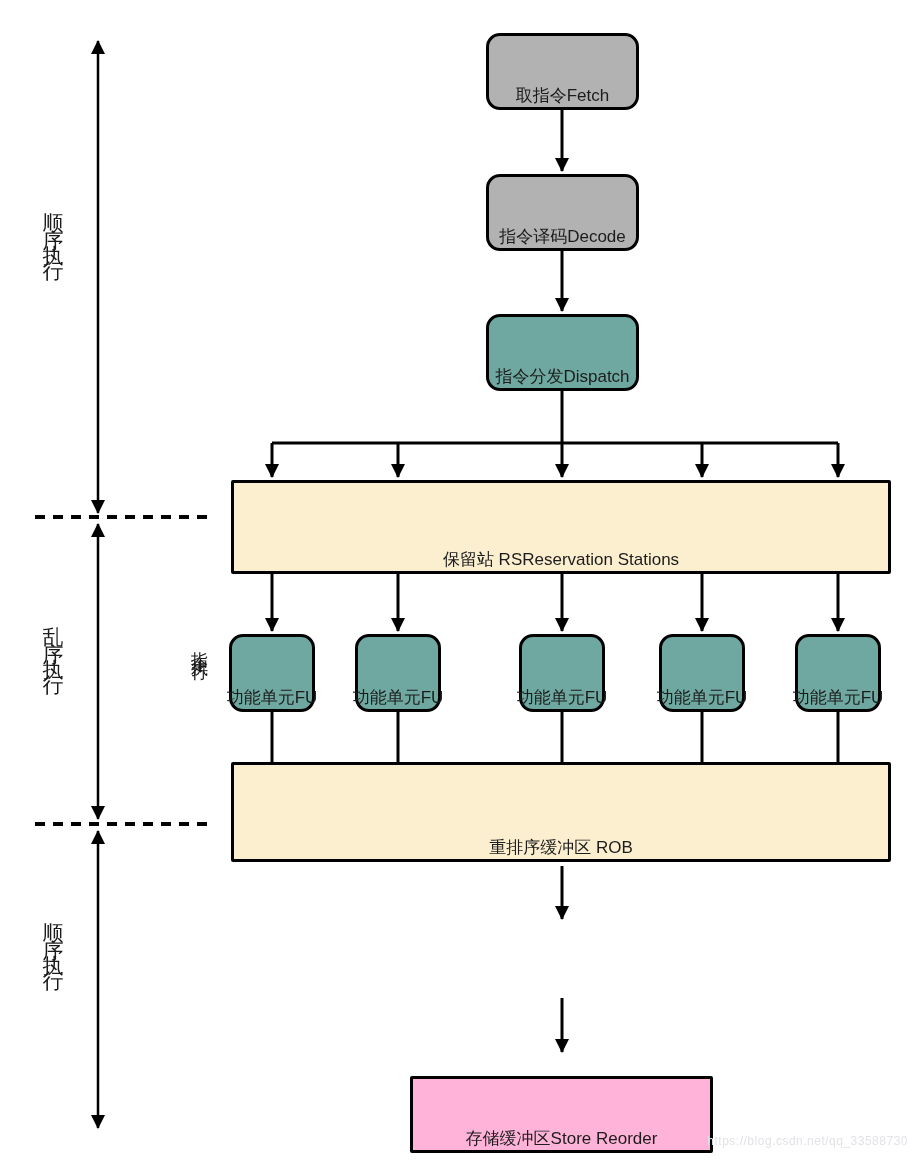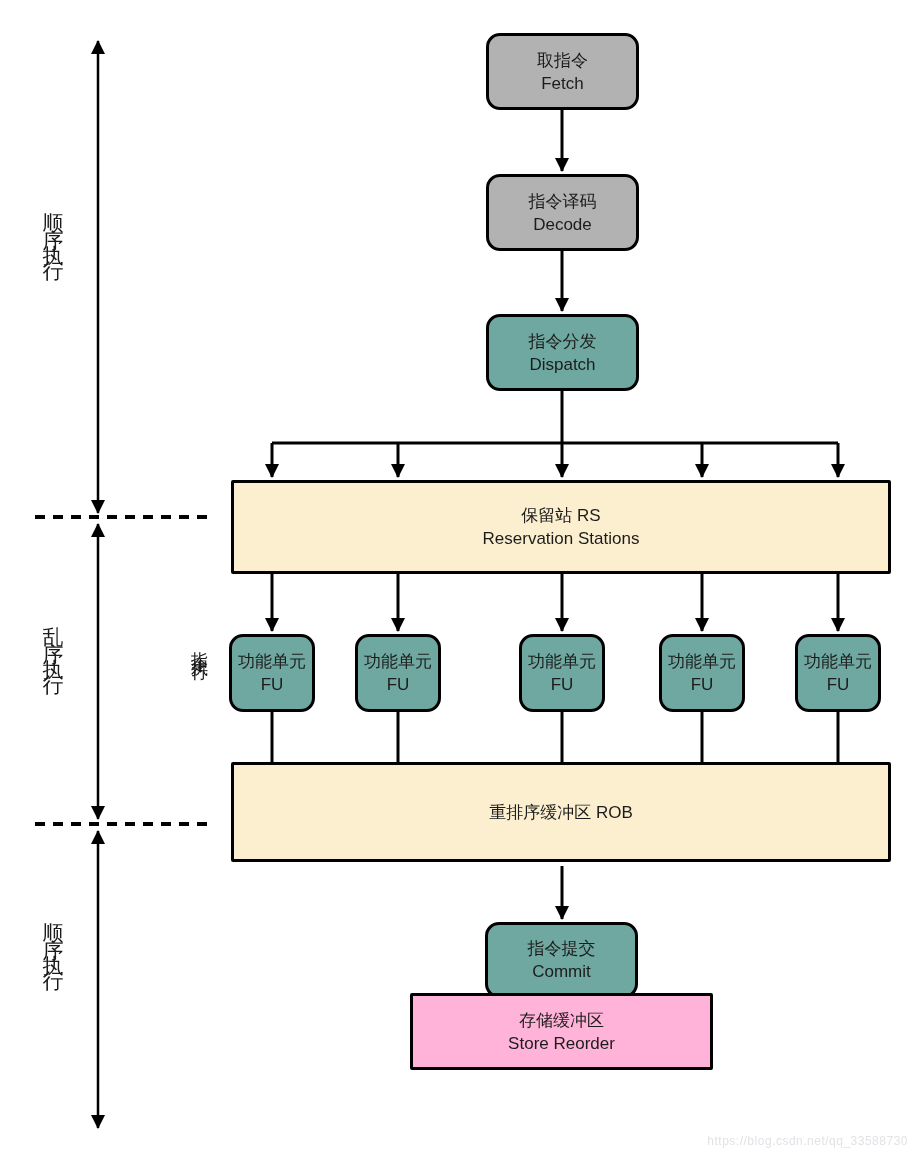--- a/index.html
+++ b/index.html
@@ -7,21 +7,21 @@
     position:relative;
     width:914px;height:1167px;
     background:#ffffff;
     font-family:"Liberation Sans","DejaVu Sans",sans-serif;
     overflow:hidden;
   }
   #wires{position:absolute;left:0;top:0;z-index:1;}
   .box{
     position:absolute;box-sizing:border-box;z-index:2;
     border:3px solid #000;
-    display:flex;flex-direction:column;align-items:center;justify-content:center;
+    display:flex;align-items:flex-end;justify-content:center;
     text-align:center;color:#1c1c1c;
   }
   .box .line{font-size:17px;line-height:23px;white-space:nowrap;}
   .rounded{border-radius:14px;}
   .bar{border-radius:2px;}
   .vlabel{
     position:absolute;z-index:2;
     writing-mode:vertical-lr;text-orientation:upright;
     color:#1a1a1a;font-size:21px;letter-spacing:16px;
   }
@@ -119,26 +119,22 @@
   </div>
   <div class="box rounded" style="left: 795px; top: 634px; width: 86px; height: 78px; background: rgb(111, 168, 160);">
     <div class="line">功能单元</div>
     <div class="line">FU</div>
   </div>
 
   <div class="box bar" style="left: 231px; top: 762px; width: 660px; height: 100px; background: rgb(252, 239, 208);">
     <div class="line">重排序缓冲区 ROB</div>
   </div>
 
-  <div class="box rounded" style="left: 485px; top: 922px; width: 153px; height: 76px; background: rgb(111, 168, 160);">
-    <div class="line">指令提交</div>
-    <div class="line">Commit</div>
-  </div>
 
-  <div class="box bar" style="left: 410px; top: 993px; width: 303px; height: 77px; background: rgb(255, 179, 217);">
+  <div class="box bar" style="left: 410px; top: 1076px; width: 303px; height: 77px; background: rgb(255, 179, 217);">
     <div class="line">存储缓冲区</div>
     <div class="line">Store Reorder</div>
   </div>
 
   <div class="vlabel" style="left:39px;top:196px;">顺序执行</div>
   <div class="vlabel" style="left:39px;top:610px;">乱序执行</div>
   <div class="vlabel" style="left:39px;top:906px;">顺序执行</div>
   <div class="vlabel small" style="left:188px;top:638px;">指令执行</div>
 
   <div id="watermark">https://blog.csdn.net/qq_33588730</div>

